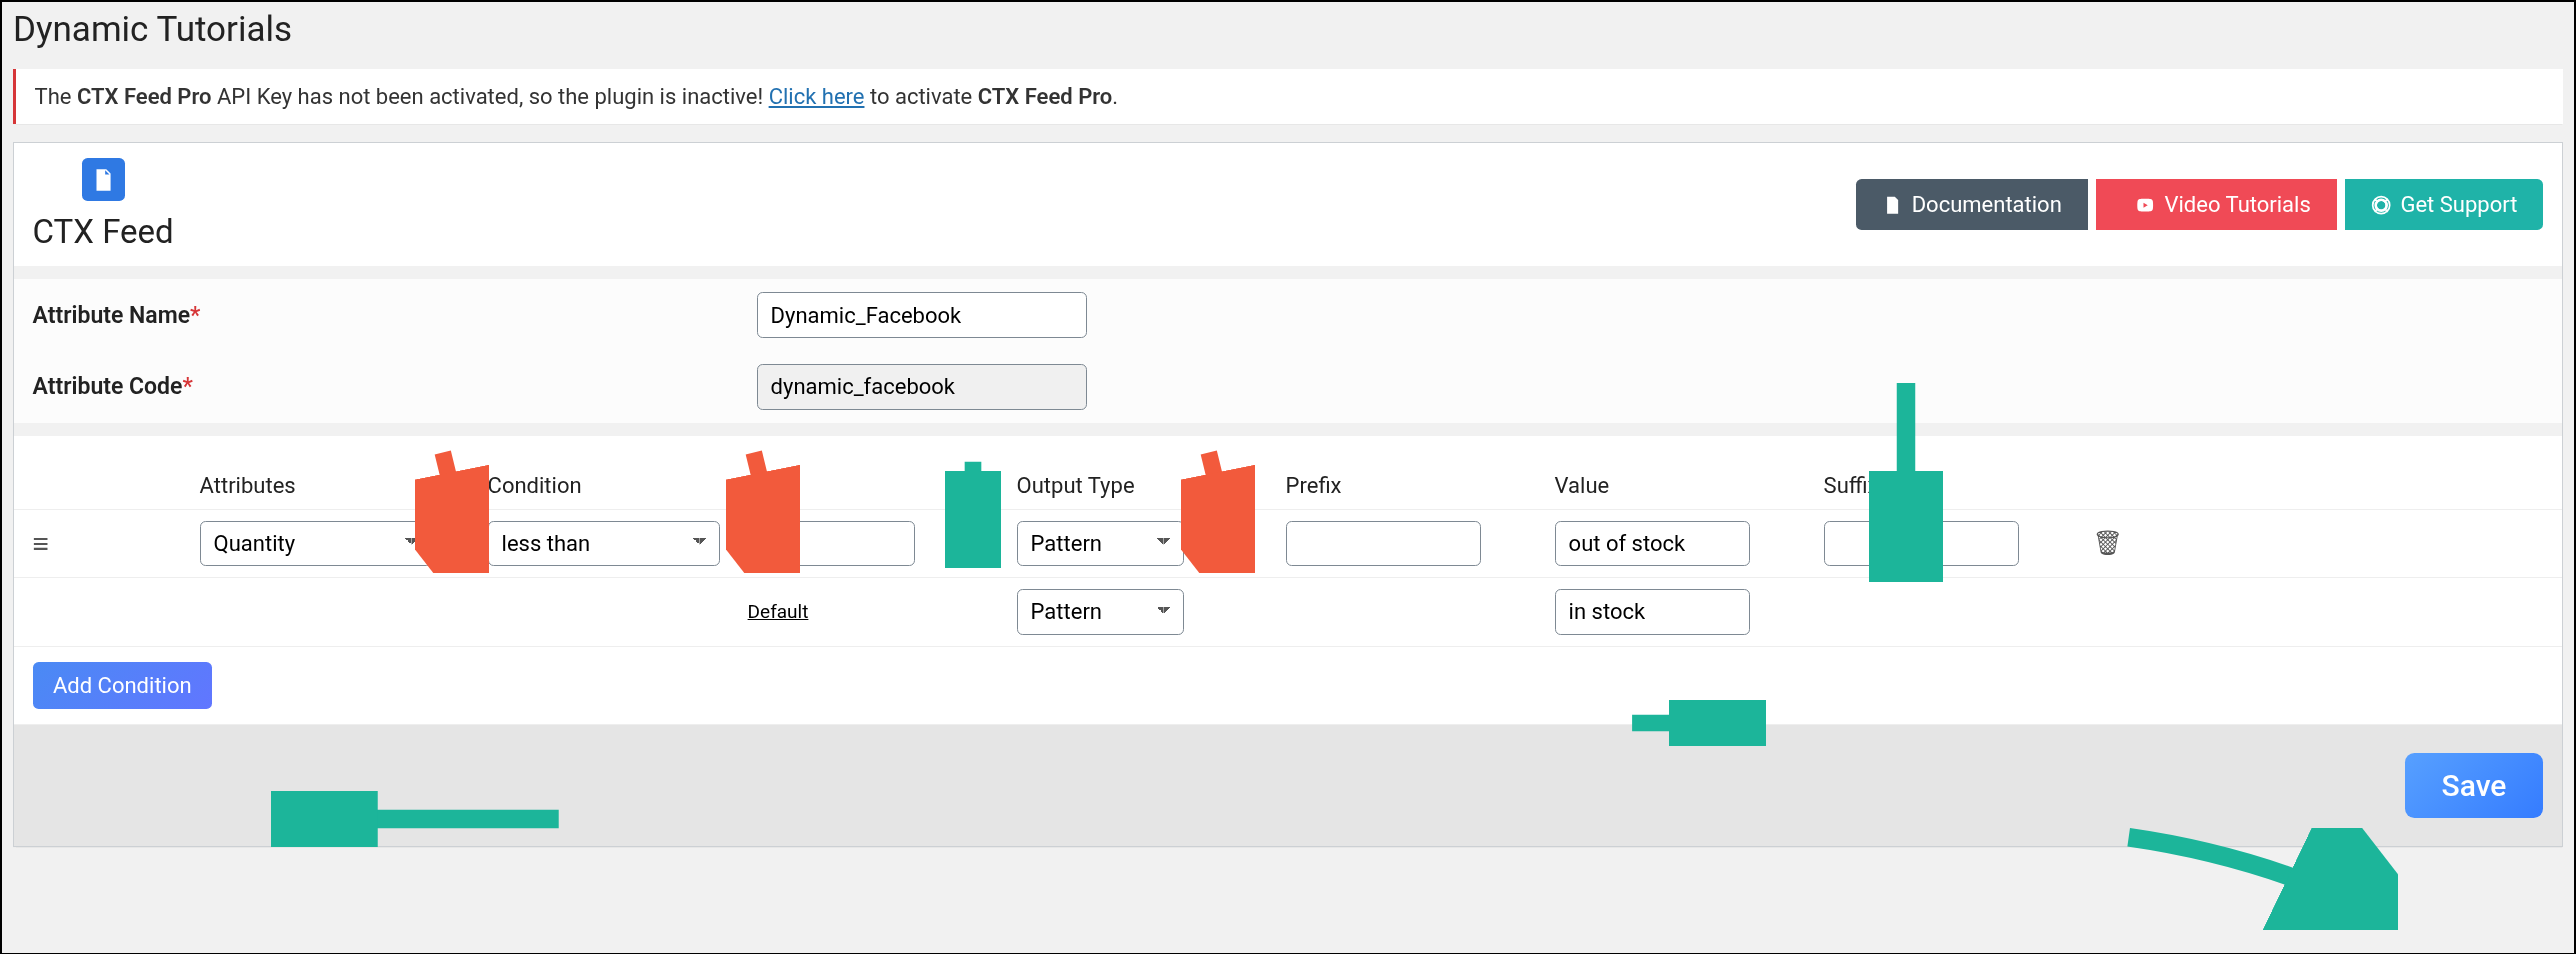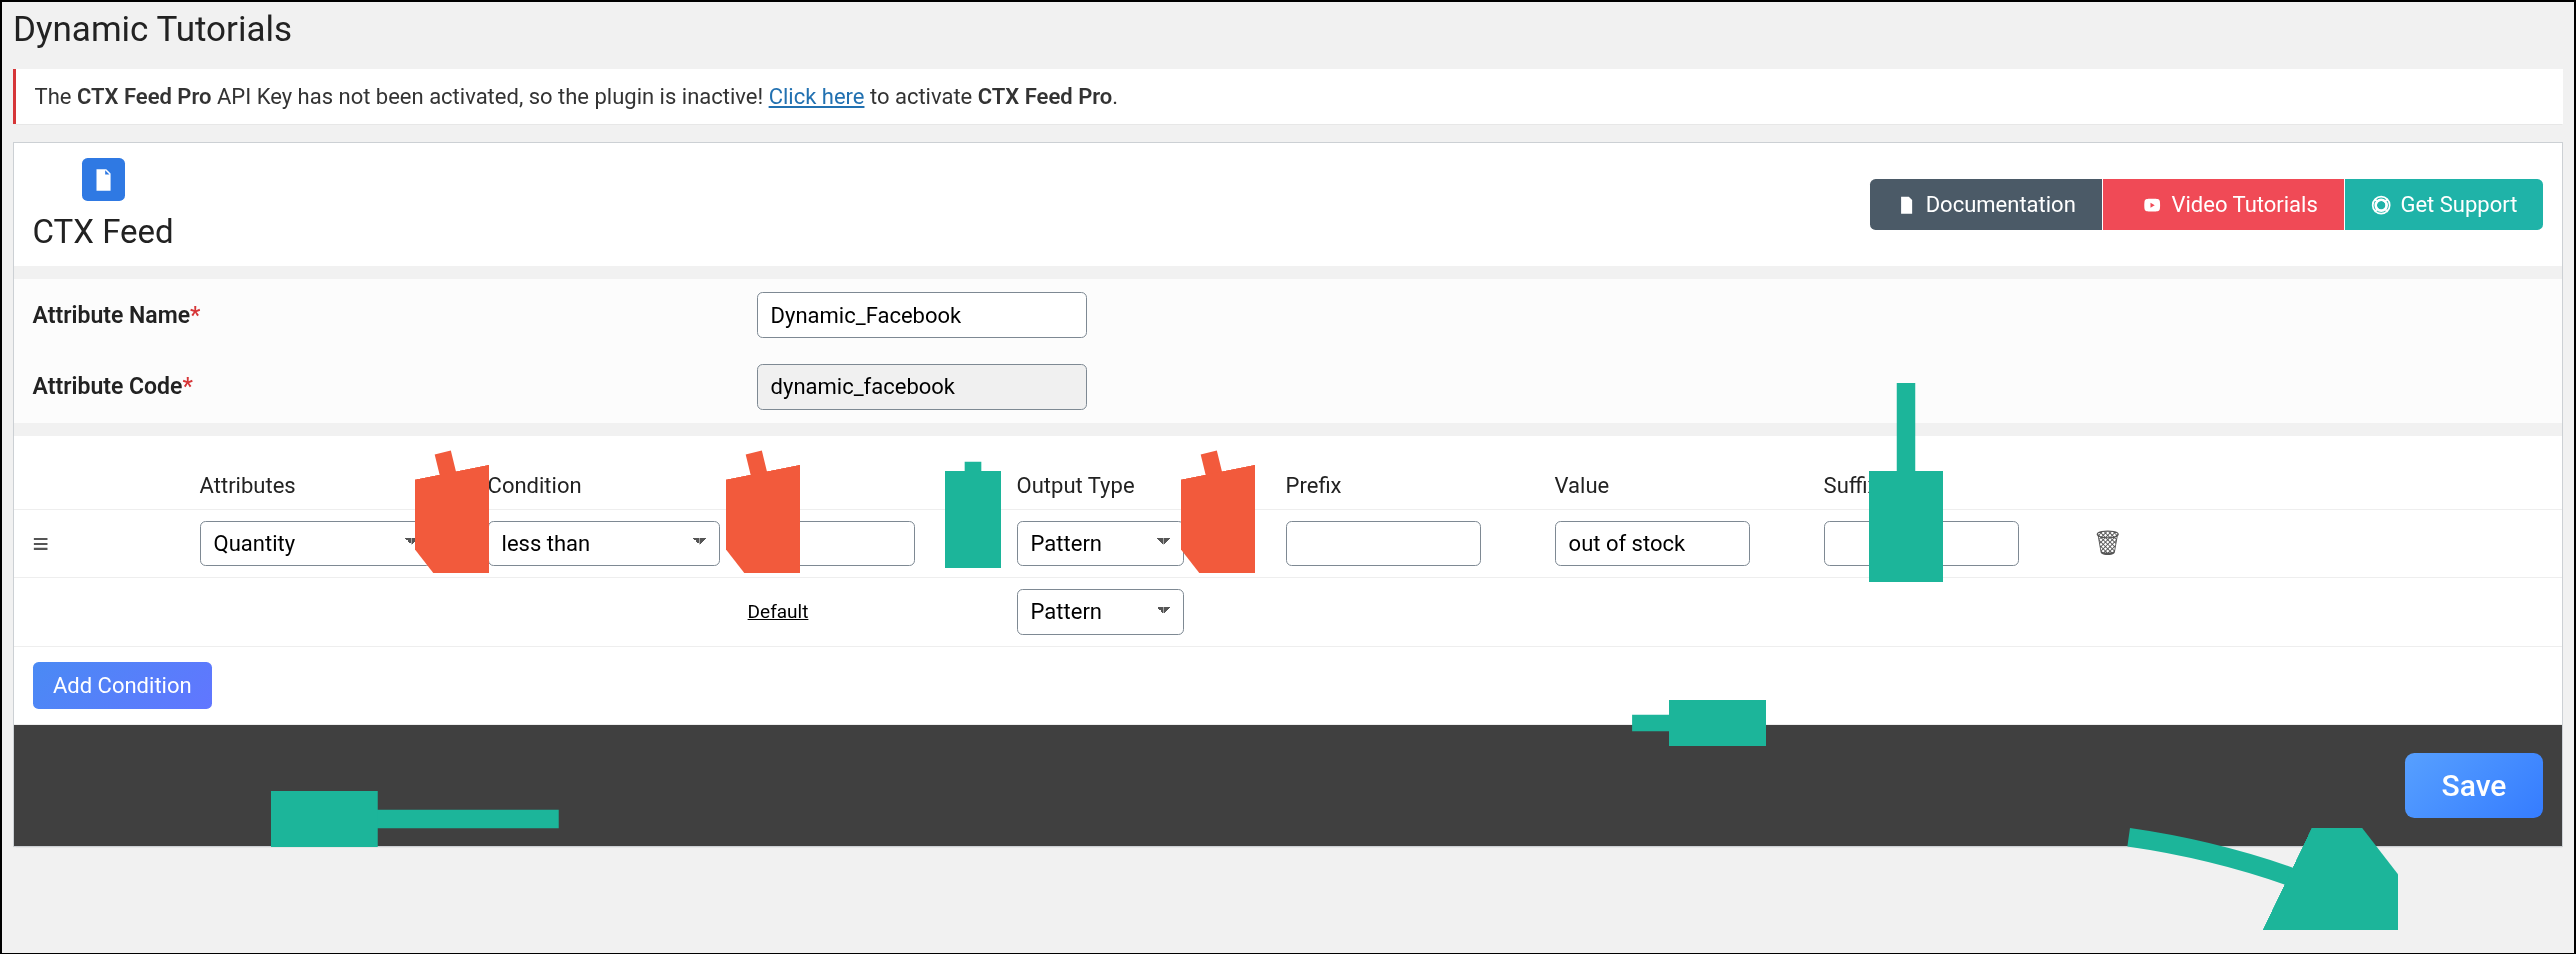--- a/index.html
+++ b/index.html
@@ -12,21 +12,21 @@
   .notice strong { font-weight: 600; }
 
   .card { margin: 18.6px 11px 11px 11px; background: #fff; border: 0.9px solid #ccd0d4; box-shadow: 0 0.9px 0.9px rgba(0,0,0,0.04); }
 
   .card-header { display: flex; align-items: center; justify-content: space-between; padding: 15px 18.6px; }
   .brand { display: flex; align-items: center; gap: 11px; flex-direction: column; }
   .brand-icon { width: 43px; height: 43px; background: #2f79e3; border-radius: 5.6px; display:flex; align-items:center; justify-content:center; }
   .brand-icon svg { width: 26px; height: 26px; fill:#fff; }
   .brand-name { font-size: 33px; color: #222; font-weight: 400; }
 
-  .hdr-btns { display:flex; gap:1px; }
+  .hdr-btns { display:flex; gap:8px; }
   .hdr-btn { display:flex; align-items:center; gap:9.3px; font-size: 22px; color:#fff; padding: 13px 26px; border:none; cursor:pointer; }
   .doc-btn { background:#4b5a67; border-top-left-radius:5.6px; border-bottom-left-radius:5.6px; }
   .vid-btn { background:#f04a56;padding-left:39px; }
   .sup-btn { background:#1fb3a8; border-top-right-radius:5.6px; border-bottom-right-radius:5.6px; }
   .hdr-btn svg { width:20.4px; height:20.4px; fill:#fff; }
 
   .form-sec { border-top: 0.9px solid #f1f1f1; background:#fcfcfc; }
   .form-row { display:flex; align-items:center; padding: 13px 18.6px; }
   .form-lbl { width: 724px; font-size: 23px; font-weight:600; color:#222; }
   .req { color:#d63638; }
@@ -45,21 +45,21 @@
   .trash { font-size:24px; color:#555; cursor:pointer; background:none; border:none; }
 
   .default-row { display:grid; grid-template-columns: 167px 288px 260px 269px 269px 269px 269px 269px 84px; align-items:center; padding: 11px 18.6px; background:#fff; border-top:0.9px solid #eee; }
   .default-lbl { grid-column: 4 / 5; font-size:19px; text-align:left; padding-right:18.6px;text-decoration:underline; }
   .default-sel { grid-column: 5 / 6; }
   .default-val { grid-column: 7 / 8; }
 
   .add-sec { padding: 15px 18.6px; background:#fff; border-top:0.9px solid #eee; }
   .add-btn { background: linear-gradient(135deg, #4a8af4, #6176ff); color:#fff; border:none; border-radius:5.6px; font-size:22px; padding: 11px 20.4px; cursor:pointer; }
 
-  .save-sec { padding: 28px 18.6px; text-align:right; background:#404040; border-top:0.9px solid #eee; }
+  .save-sec { padding: 28px 18.6px; text-align:right; background:#e5e5e5; border-top:0.9px solid #eee; }
   .save-btn { background: linear-gradient(135deg, #57a0ff, #357cff); color:#fff; border:none; border-radius:9.3px; font-size:30px; font-weight:500; padding: 15px 37px; cursor:pointer; }
 
   .arrow { position:absolute; pointer-events:none; z-index: 50; }
   .arrow-h { position:absolute; pointer-events:none; z-index:50; }
 </style>
 </head>
 <body>
 
 <h1 class="page-title">Dynamic Tutorials</h1>
 
@@ -133,20 +133,21 @@
       <div><select class="sel sm"><option>Pattern</option></select></div>
       <div><input class="cell-input" type="text" value="" style=""></div>
       <div><input class="cell-input" type="text" value="out of stock" style=""></div>
       <div><input class="cell-input" type="text" value="" style=""></div>
       <div><button class="trash"><span>🗑</span></button></div>
     </div>
 
     <div class="default-row">
       <div class="default-lbl">Default</div>
       <div class="default-sel"><select class="sel sm"><option>Pattern</option></select></div>
+      <div class="default-val"><input class="cell-input" type="text" value="in stock" style=""></div>
     </div>
 
     <div class="add-sec">
       <button class="add-btn">Add Condition</button>
     </div>
 
     <div class="save-sec">
       <button class="save-btn">Save</button>
     </div>
   </div>

